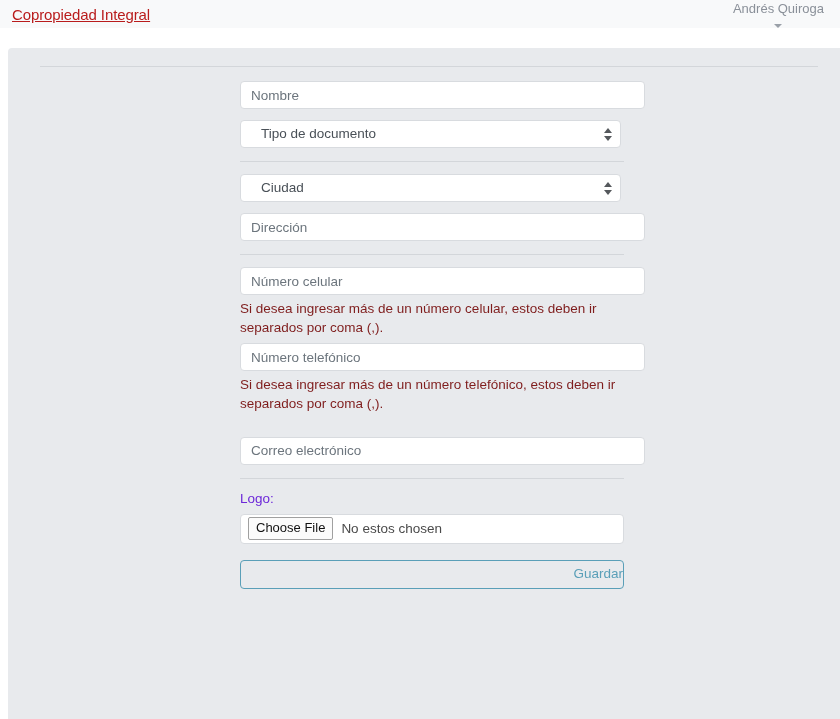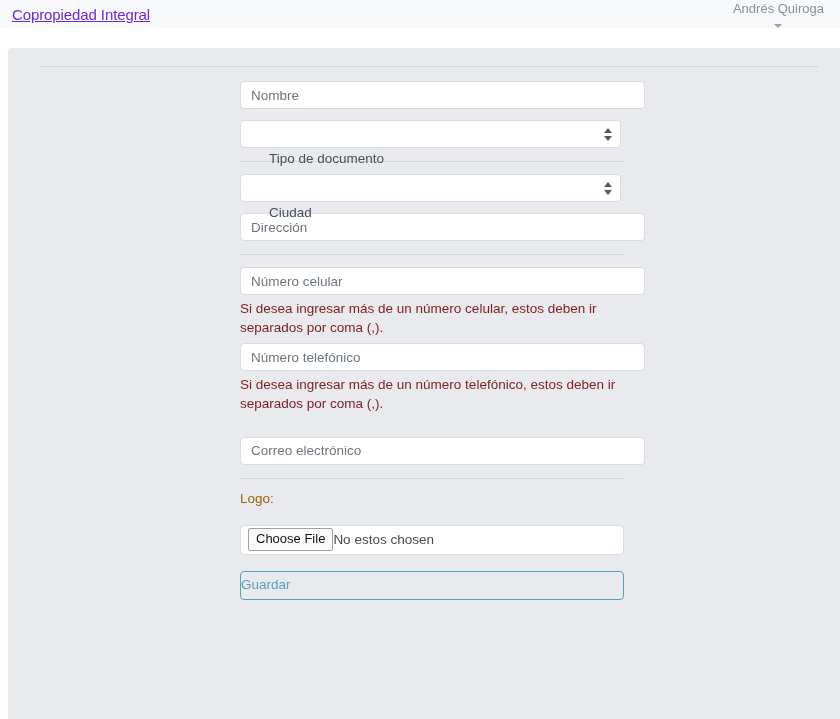--- a/index.html
+++ b/index.html
@@ -20,21 +20,21 @@
     height: 28px;
     background: #f8f9fa;
     display: flex;
     align-items: center;
     justify-content: space-between;
     padding: 0 16px 0 12px;
     position: relative;
   }
   .navbar-brand {
     font-size: 15px;
-    color: #6d28d9;
+    color: #b91c1c;
     letter-spacing: -0.1px;
     white-space: nowrap;
   }
   .navbar-user {
     display: flex;
     align-items: center;
     gap: 6px;
     font-size: 13px;
     color: #8a9099;
     white-space: nowrap;
@@ -106,28 +106,27 @@
 
   
   .select-shell {
     position: relative;
     width: 381px;
     height: 28px;
   }
   .select-shell .ctl { width: 381px; padding-right: 26px; }
   .select-value {
     position: absolute;
-    left: 29px;
+    left: 21px;
     top: 0;
     height: 28px;
     line-height: 28px;
     font-size: 13.5px;
     color: #495057;
     pointer-events: none;
-    margin-top: 25px;
   }
   .stepper {
     position: absolute;
     right: 7px;
     top: 0;
     height: 28px;
     width: 12px;
     display: flex;
     flex-direction: column;
     align-items: center;
@@ -154,34 +153,35 @@
 
   .group-divider {
     width: 384px;
     height: 1px;
     background: #d3d6da;
     margin: 13px 0 12px 0;
   }
 
   .field-label {
     font-size: 13.5px;
-    color: #a16207;
-    margin: 0 0 19px 0;
+    color: #6d28d9;
+    margin: 0 0 8px 0;
   }
 
   
   .file-ctl {
     width: 384px;
     height: 30px;
     background: #ffffff;
     border: 1px solid #d8dbdf;
     border-radius: 4px;
     display: flex;
     align-items: center;
     padding: 0 7px;
+    gap: 8px;
   }
   .file-btn {
     font-size: 13px;
     color: #111;
     background: #fbfbfb;
     border: 1px solid #a0a0a0;
     border-radius: 2px;
     padding: 1px 7px 2px 7px;
     line-height: 1.35;
     white-space: nowrap;
@@ -198,21 +198,21 @@
     width: 384px;
     height: 29px;
     margin-top: 16px;
     font-size: 13.5px;
     font-family: "Liberation Sans", sans-serif;
     color: #5a9fb8;
     background: transparent;
     border: 1px solid #5a9fb8;
     border-radius: 4px;
     cursor: pointer;
-    text-align: left;
+    text-align: right;
     line-height: 1;
     padding: 0;
   }
 </style>
 </head>
 <body>
 
 <div class="navbar">
   <a class="navbar-brand" href="#">Copropiedad Integral</a>
   <div class="navbar-user">

